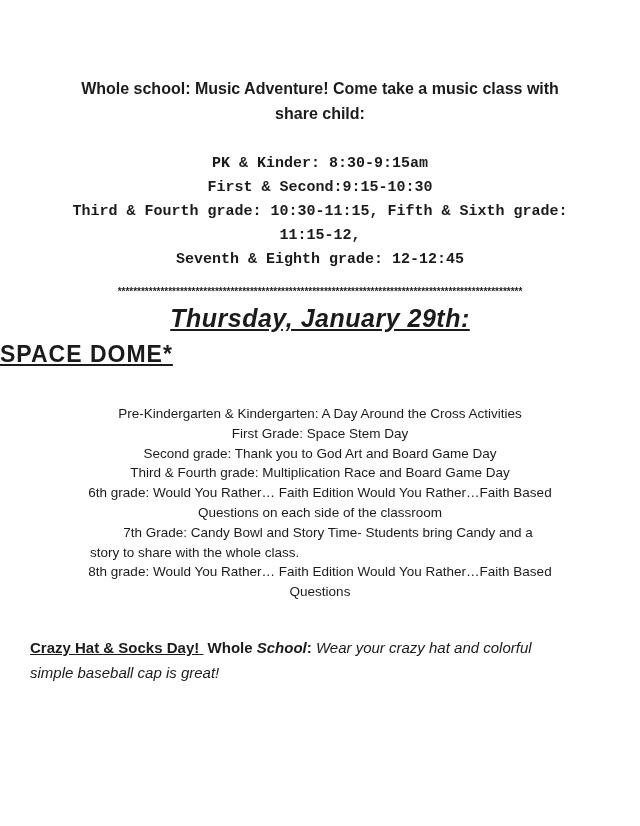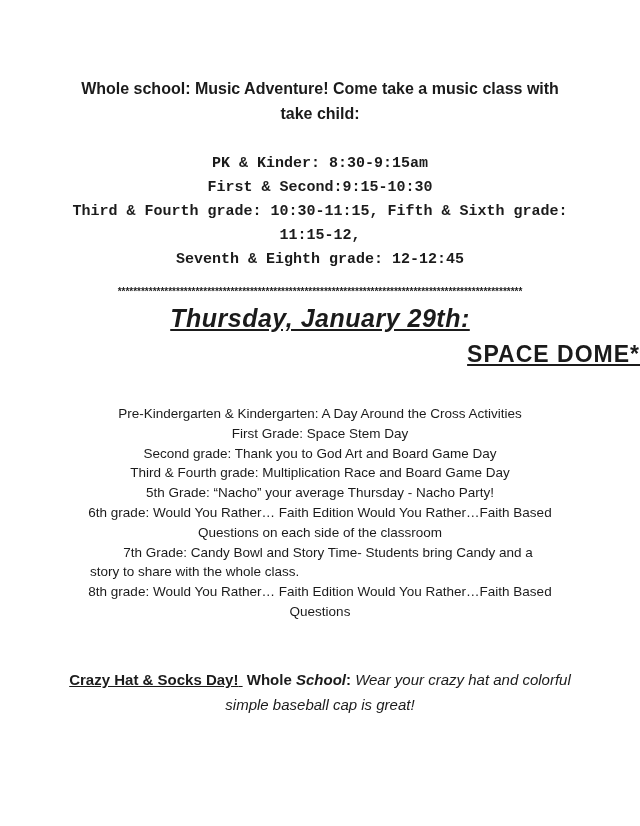--- a/index.html
+++ b/index.html
@@ -45,41 +45,40 @@
     text-align: center;
     font-size: 25px;
     font-style: italic;
     font-weight: 700;
     text-decoration: underline;
     line-height: 32px;
     letter-spacing: 0.5px;
   }
   .event-heading {
     margin: 5px 0 0;
-    text-align: right;
+    text-align: left;
     font-size: 23px;
     font-weight: 700;
     text-decoration: underline;
     line-height: 30px;
     letter-spacing: 1px;
   }
   
   .activities {
     margin: 35px 30px 0;
     text-align: center;
     font-size: 13.5px;
     font-weight: 400;
     line-height: 19.8px;
   }
   .activities .indented-center { padding-left: 16px; }
   .activities .left-wrap { text-align: left; padding-left: 60px; }
   
   .crazy-hat {
-    margin: 45px 30px 0;
-    text-align: center;
+    margin: 33px 30px 0;
     font-size: 15px;
     line-height: 25px;
     font-style: italic;
     font-weight: 400;
   }
   .crazy-hat .b-underline {
     font-style: normal;
     font-weight: 700;
     text-decoration: underline;
   }
@@ -88,42 +87,41 @@
   .crazy-hat .u-space { text-decoration: underline; font-style: normal; font-weight: 700; }
 </style>
 </head>
 <body>
 
 <main class="page">
 
   <section>
     <h1 class="music-title">
       <div>Whole school: Music Adventure! Come take a music class with</div>
-      <div>take child:</div>
+      <div>share child:</div>
     </h1>
     <div class="music-schedule">
       <div>PK &amp; Kinder: 8:30-9:15am</div>
       <div>First &amp; Second:9:15-10:30</div>
       <div>Third &amp; Fourth grade: 10:30-11:15, Fifth &amp; Sixth grade:</div>
       <div>11:15-12,</div>
       <div>Seventh &amp; Eighth grade: 12-12:45</div>
     </div>
   </section>
 
   <section>
     <div class="asterisk-divider">********************************************************************************************************</div>
     <h2 class="date-heading">Thursday, January 29th:</h2>
     <h3 class="event-heading">SPACE DOME*</h3>
 
     <div class="activities">
       <div>Pre-Kindergarten &amp; Kindergarten: A Day Around the Cross Activities</div>
       <div>First Grade: Space Stem Day</div>
       <div>Second grade: Thank you to God Art and Board Game Day</div>
       <div>Third &amp; Fourth grade: Multiplication Race and Board Game Day</div>
-      <div>5th Grade: “Nacho” your average Thursday - Nacho Party!</div>
       <div>6th grade: Would You Rather… Faith Edition Would You Rather…Faith Based</div>
       <div>Questions on each side of the classroom</div>
       <div class="indented-center">7th Grade: Candy Bowl and Story Time- Students bring Candy and a</div>
       <div class="left-wrap">story to share with the whole class.</div>
       <div>8th grade: Would You Rather… Faith Edition Would You Rather…Faith Based</div>
       <div>Questions</div>
     </div>
   </section>
 
   <section class="crazy-hat">

